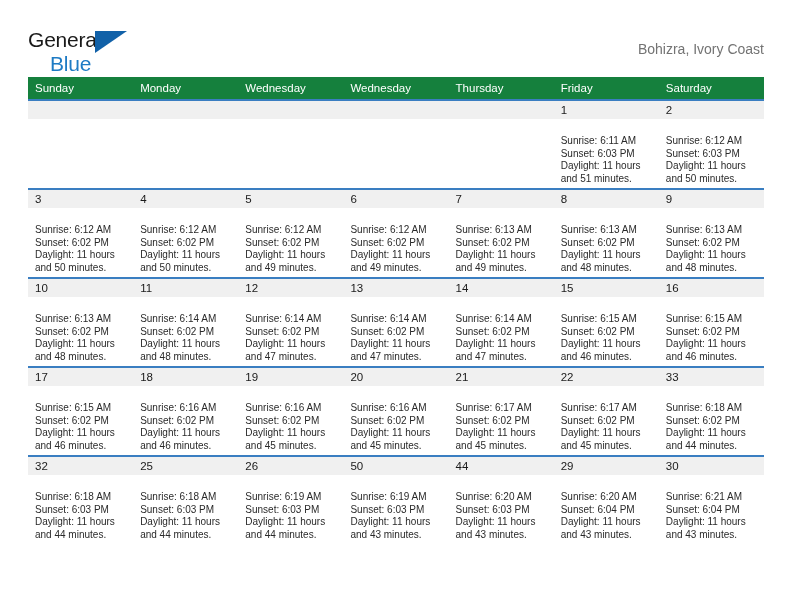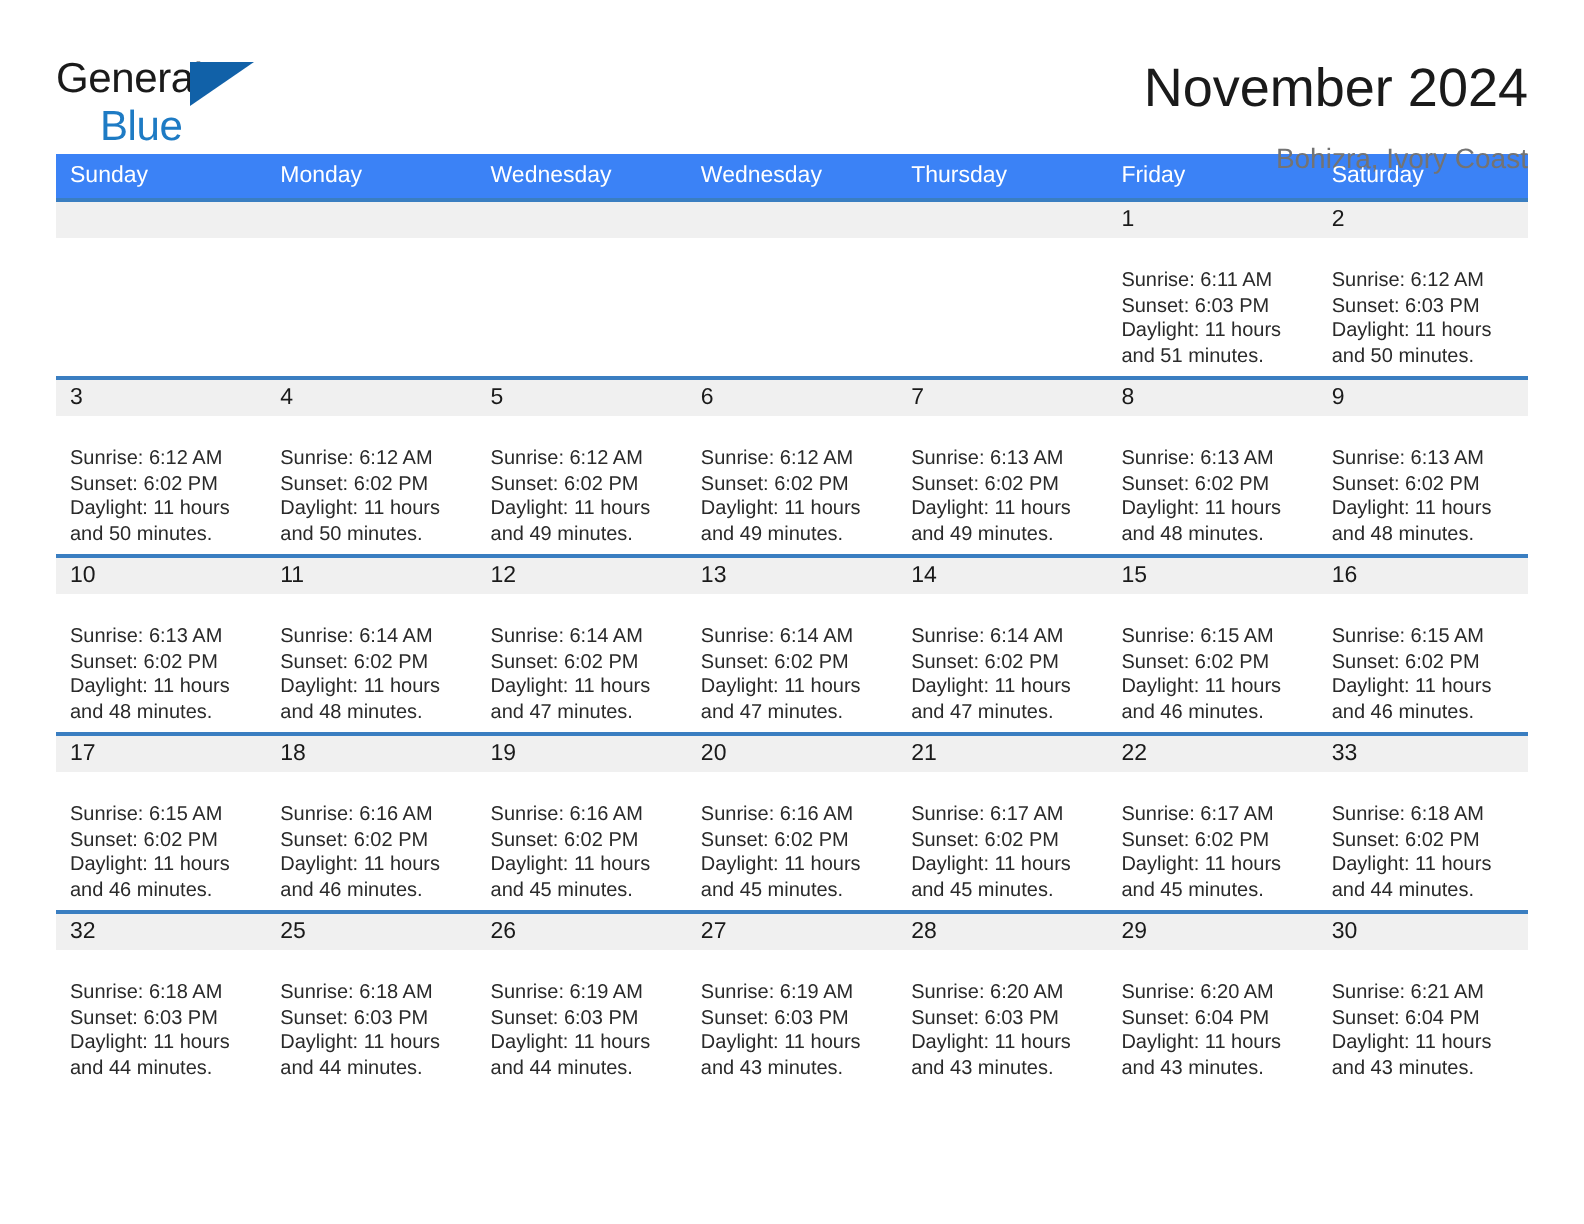--- a/index.html
+++ b/index.html
@@ -84,21 +84,21 @@
   }
 
   
   .calendar {
     margin-top: 3px;
     width: 736px;
     border-collapse: collapse;
     table-layout: fixed;
   }
   .calendar th {
-    background: #3b82f6;
+    background: #15803d;
     color: #ffffff;
     font-weight: normal;
     font-size: 11.5px;
     text-align: left;
     padding: 5px 0 5px 7px;
     height: 21px;
     box-sizing: border-box;
     border: none;
   }
   .calendar td {
@@ -140,21 +140,20 @@
 
 <div class="page">
 
   <div class="top-bar">
     <div class="brand">
       <span class="brand-general">General</span>
       <span class="brand-triangle"></span>
       <span class="brand-blue">Blue</span>
     </div>
     <div class="title-block">
-      <div class="cal-title">November 2024</div>
       <div class="cal-subtitle">Bohizra, Ivory Coast</div>
     </div>
   </div>
 
   <table class="calendar">
     <thead>
       <tr>
         <th>Sunday</th>
         <th>Monday</th>
         <th>Wednesday</th>
@@ -515,32 +514,32 @@
               <div class="details">
                 <div>Sunrise: 6:19 AM</div>
                 <div>Sunset: 6:03 PM</div>
                 <div>Daylight: 11 hours</div>
                 <div>and 44 minutes.</div>
               </div>
             </div>
           </td>
         <td>
             <div class="cell-inner">
-              <div class="daynum">27</div>
+              <div class="daynum">50</div>
               <div class="details">
                 <div>Sunrise: 6:19 AM</div>
                 <div>Sunset: 6:03 PM</div>
                 <div>Daylight: 11 hours</div>
                 <div>and 43 minutes.</div>
               </div>
             </div>
           </td>
         <td>
             <div class="cell-inner">
-              <div class="daynum">28</div>
+              <div class="daynum">44</div>
               <div class="details">
                 <div>Sunrise: 6:20 AM</div>
                 <div>Sunset: 6:03 PM</div>
                 <div>Daylight: 11 hours</div>
                 <div>and 43 minutes.</div>
               </div>
             </div>
           </td>
         <td>
             <div class="cell-inner">

